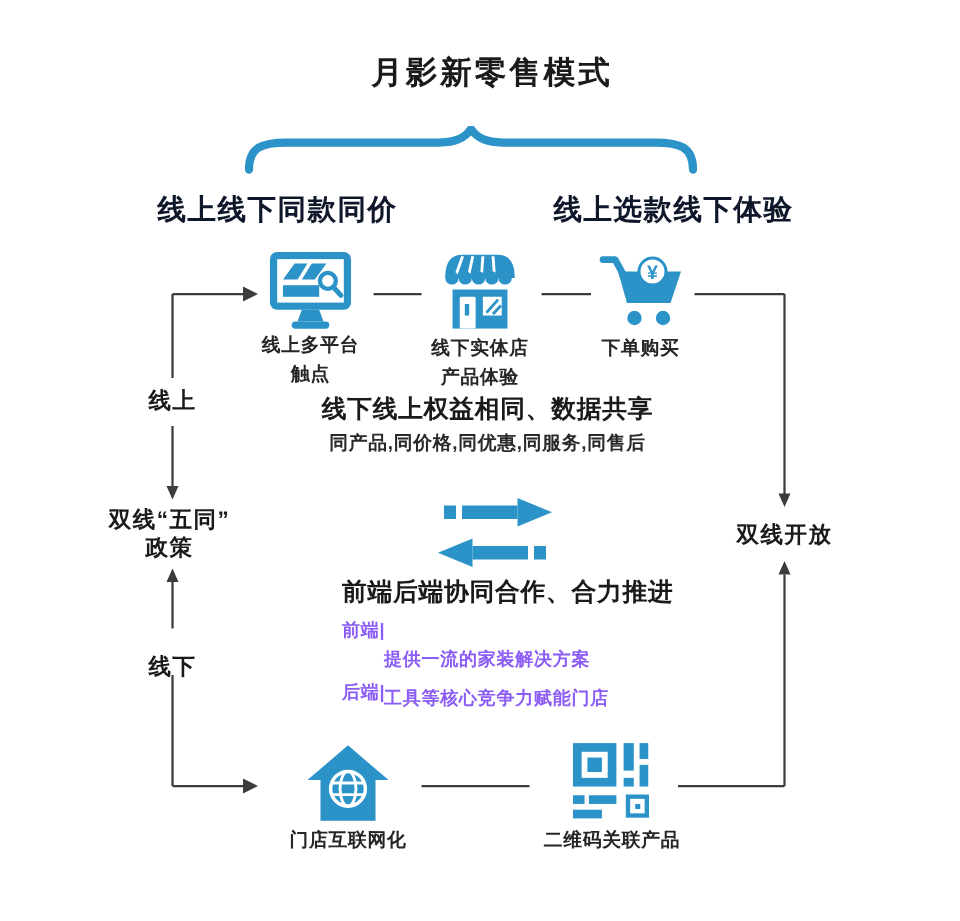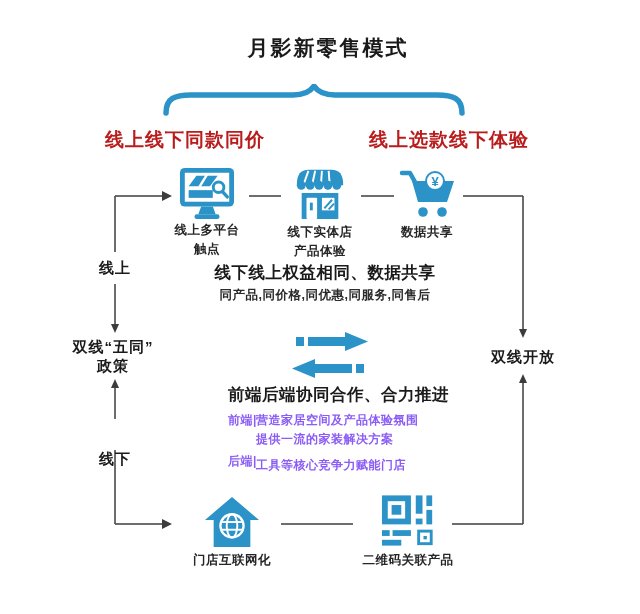--- a/index.html
+++ b/index.html
@@ -5,21 +5,21 @@
   html,body{margin:0;padding:0;background:#ffffff;}
   #canvas{
     position:relative;width:640px;height:614px;background:#ffffff;overflow:hidden;
     font-family:"Liberation Sans","DejaVu Sans",sans-serif;color:#1f1f1f;
   }
   .abs{position:absolute;}
   .title{
     width:600px;top:34px;left:0;text-align:center;
     font-size:21px;font-weight:bold;letter-spacing:2px;color:#1a1a1a;margin-left:28px;
   }
-  .hdr{font-size:19px;font-weight:bold;color:#b91c1c;letter-spacing:1px;}
+  .hdr{font-size:19px;font-weight:bold;color:#0f172a;letter-spacing:1px;}
   .node-label{
     font-size:12.5px;font-weight:600;color:#262626;text-align:center;line-height:19px;
     letter-spacing:0.5px;
   }
   .rail-text{
     font-size:15px;font-weight:bold;color:#1a1a1a;text-align:center;line-height:19px;
     letter-spacing:1px;
   }
   .sec-heading{font-size:16.5px;font-weight:bold;color:#1a1a1a;letter-spacing:0.5px;}
   .sec-detail{font-size:12.5px;font-weight:600;color:#2a2a2a;letter-spacing:0.5px;}
@@ -120,29 +120,29 @@
     <svg width="58" height="54" viewBox="0 0 58 54">
       <polyline points="3,6 11,6 16,15" fill="none" stroke="#2b93c7" stroke-width="4.5" stroke-linecap="round" stroke-linejoin="round"></polyline>
       <polygon points="13,14 55,14 48,35 19,35" fill="#2b93c7"></polygon>
       <circle cx="36" cy="14" r="9" fill="#ffffff" stroke="#2b93c7" stroke-width="2"></circle>
       <text x="36" y="19" text-anchor="middle" font-size="13" font-weight="bold" fill="#2b93c7">¥</text>
       <circle cx="24" cy="45" r="4.8" fill="#2b93c7"></circle>
       <circle cx="43" cy="45" r="4.8" fill="#2b93c7"></circle>
     </svg>
   </div>
   <div class="abs node-label" style="left:382px;top:223px;width:90px;">
-    <div>数据共享</div>
+    <div>下单购买</div>
   </div>
 
   <div class="abs rail-text" style="left:85px;top:258px;width:60px;">线上</div>
   <div class="abs rail-text" style="left:52px;top:337px;width:122px;">
     <div>双线“五同”</div>
     <div>政策</div>
   </div>
-  <div class="abs rail-text" style="left:85px;top:449px;width:60px;">线下</div>
+  <div class="abs rail-text" style="left:85px;top:435px;width:60px;">线下</div>
 
   <div class="abs sec-heading center" style="left:180px;top:262px;width:290px;">线下线上权益相同、数据共享</div>
 
   <div class="abs rail-text" style="left:480px;top:347px;width:86px;">双线开放</div>
   <div class="abs sec-detail center" style="left:180px;top:287px;width:290px;">同产品,同价格,同优惠,同服务,同售后</div>
 
   <div class="abs" style="left:290px;top:332px;">
     <svg width="80" height="46" viewBox="0 0 80 46">
       <g fill="#2b93c7">
         <rect x="6" y="5" width="8" height="9"></rect>
@@ -150,21 +150,20 @@
         <polygon points="55,0 78,9.5 55,19"></polygon>
         <polygon points="25,27 2,36.5 25,46"></polygon>
         <rect x="25" y="32" width="37" height="9"></rect>
         <rect x="66" y="32" width="8" height="9"></rect>
       </g>
     </svg>
   </div>
 
   <div class="abs sec-heading" style="left:228px;top:384px;">前端后端协同合作、合力推进</div>
   <div class="abs mini" style="left:228px;top:413px;">前端|</div>
-  <div class="abs mini" style="left:256px;top:413px;">营造家居空间及产品体验氛围</div>
   <div class="abs mini" style="left:256px;top:432px;">提供一流的家装解决方案</div>
   <div class="abs mini" style="left:228px;top:454px;">后端|</div>
   <div class="abs mini" style="left:256px;top:458px;">工具等核心竞争力赋能门店</div>
 
   <div class="abs" style="left:204px;top:495px;">
     <svg width="56" height="54" viewBox="0 0 58 54">
       <polygon points="29,1 57,25 48,25 48,53 10,53 10,25 1,25" fill="#2b93c7"></polygon>
       <circle cx="29" cy="31" r="12" fill="none" stroke="#ffffff" stroke-width="2.4"></circle>
       <ellipse cx="29" cy="31" rx="5.5" ry="12" fill="none" stroke="#ffffff" stroke-width="2"></ellipse>
       <line x1="18" y1="27" x2="40" y2="27" stroke="#ffffff" stroke-width="2"></line>

